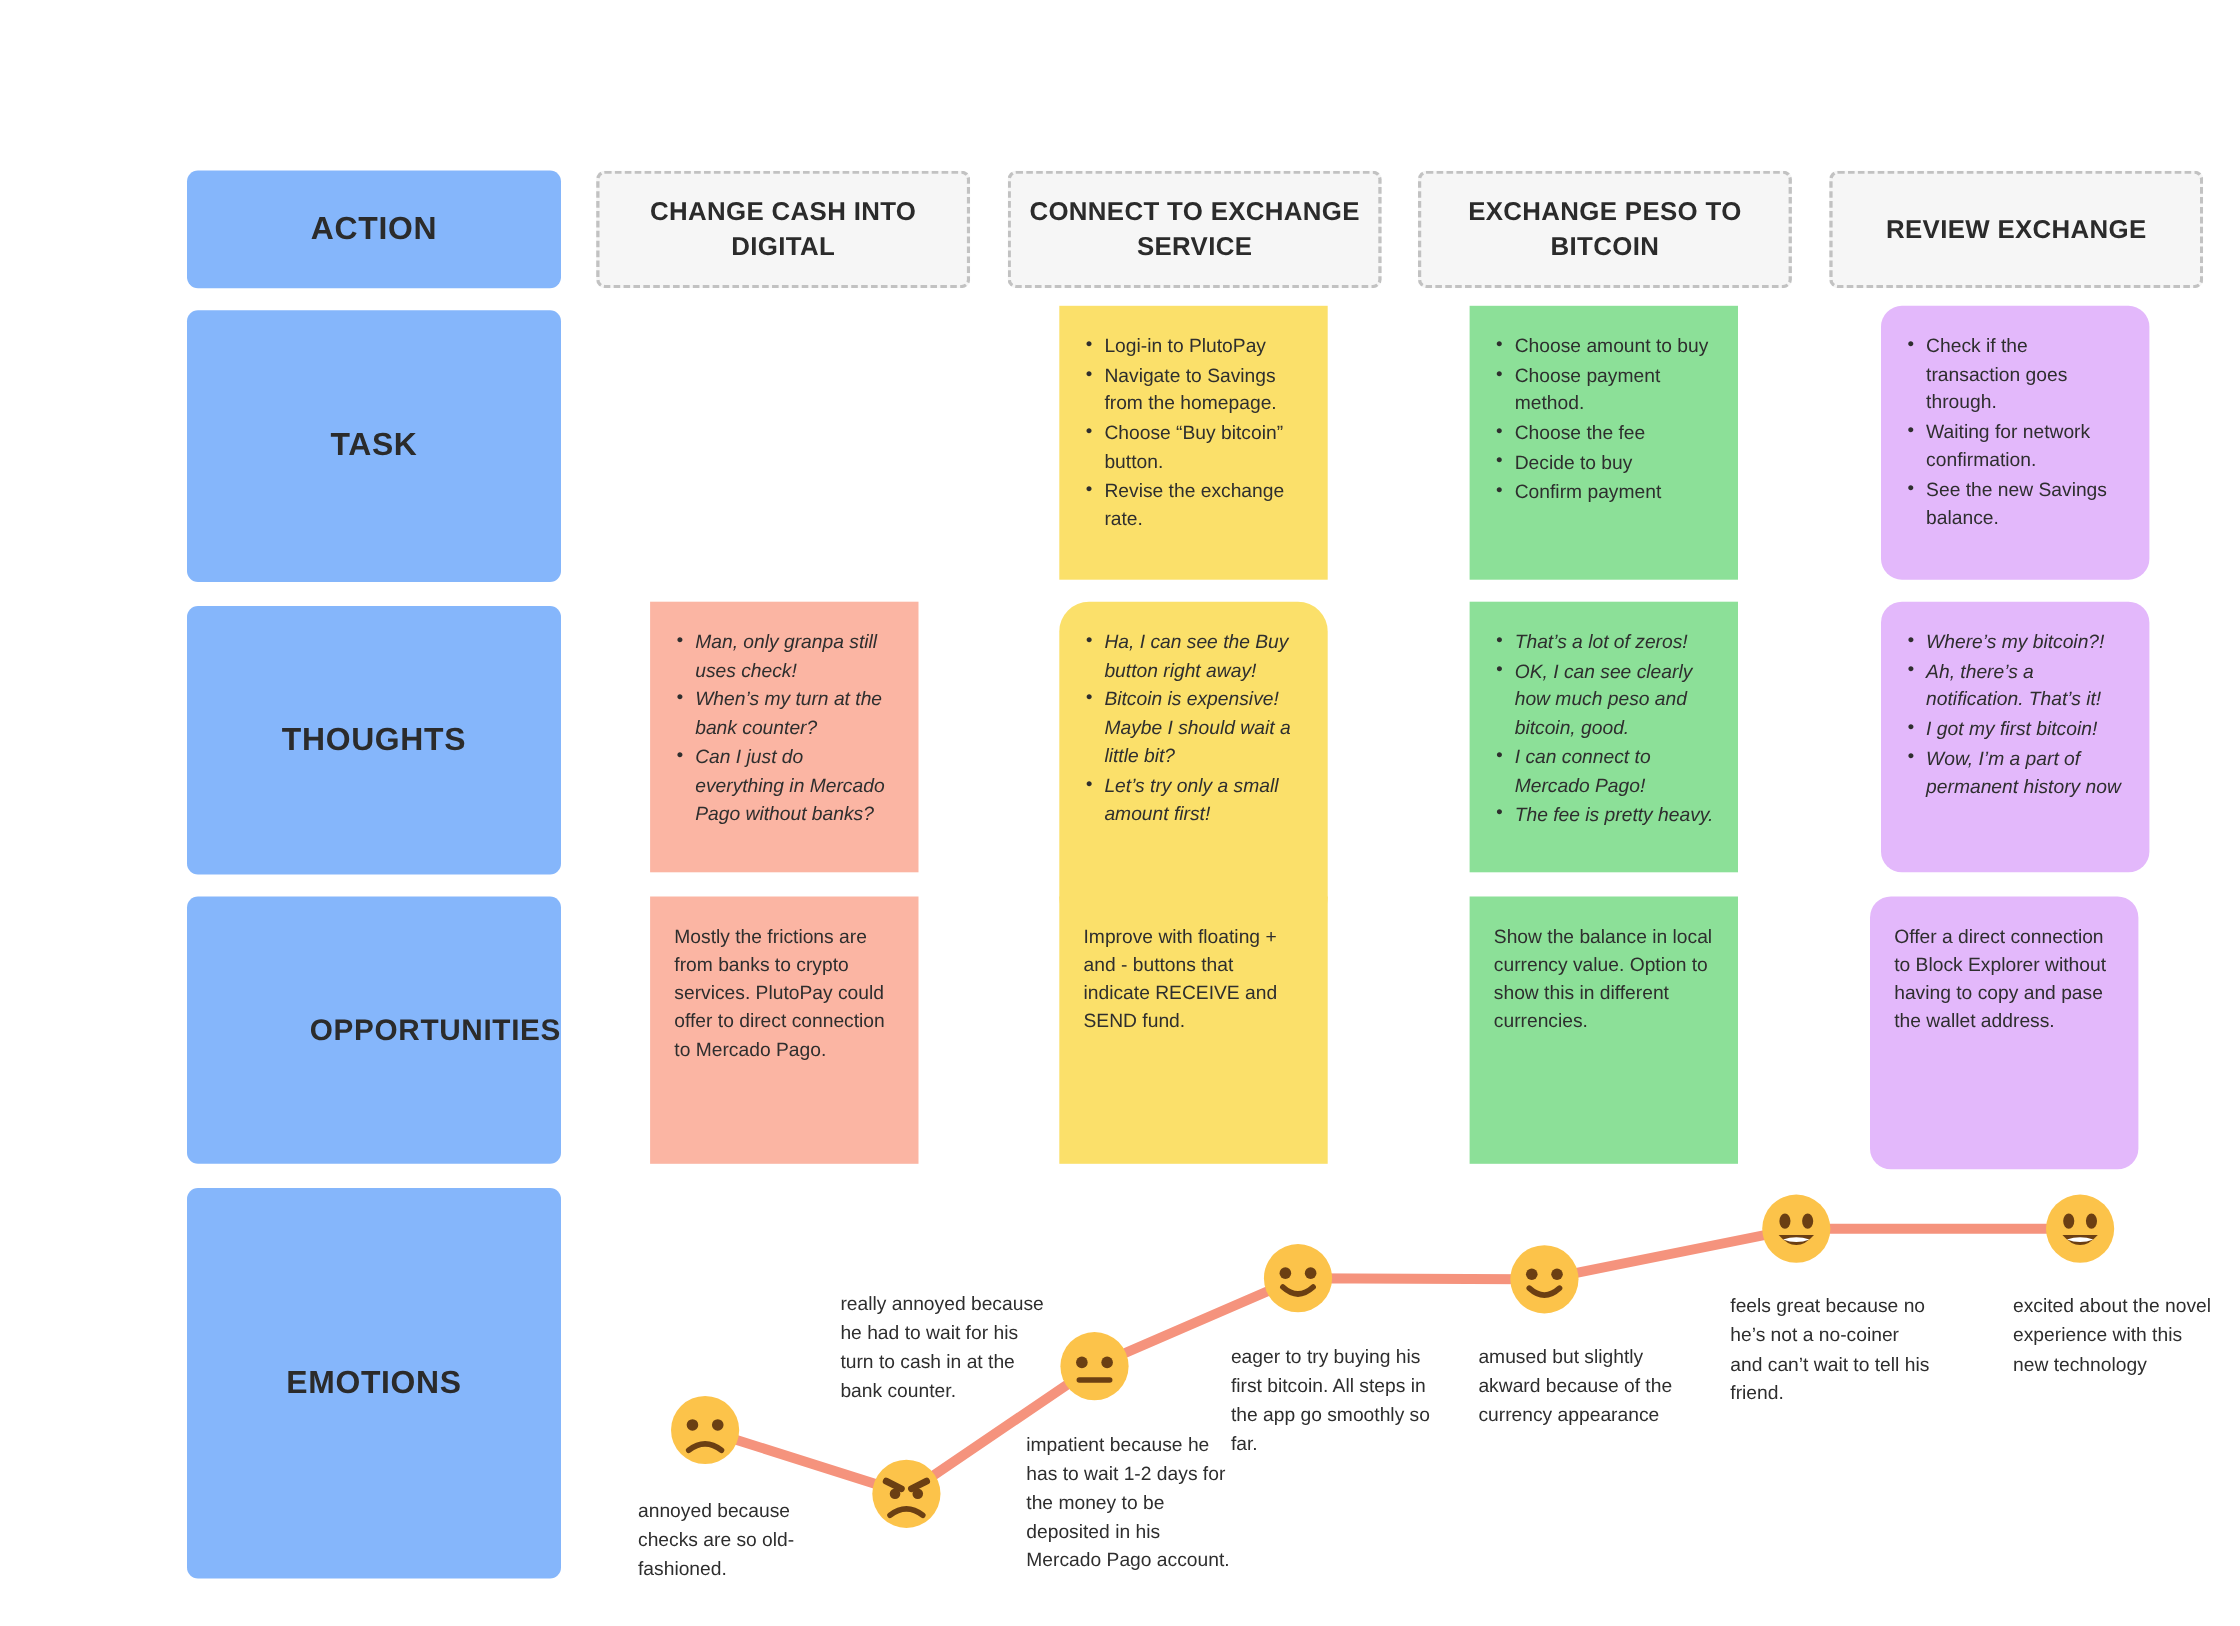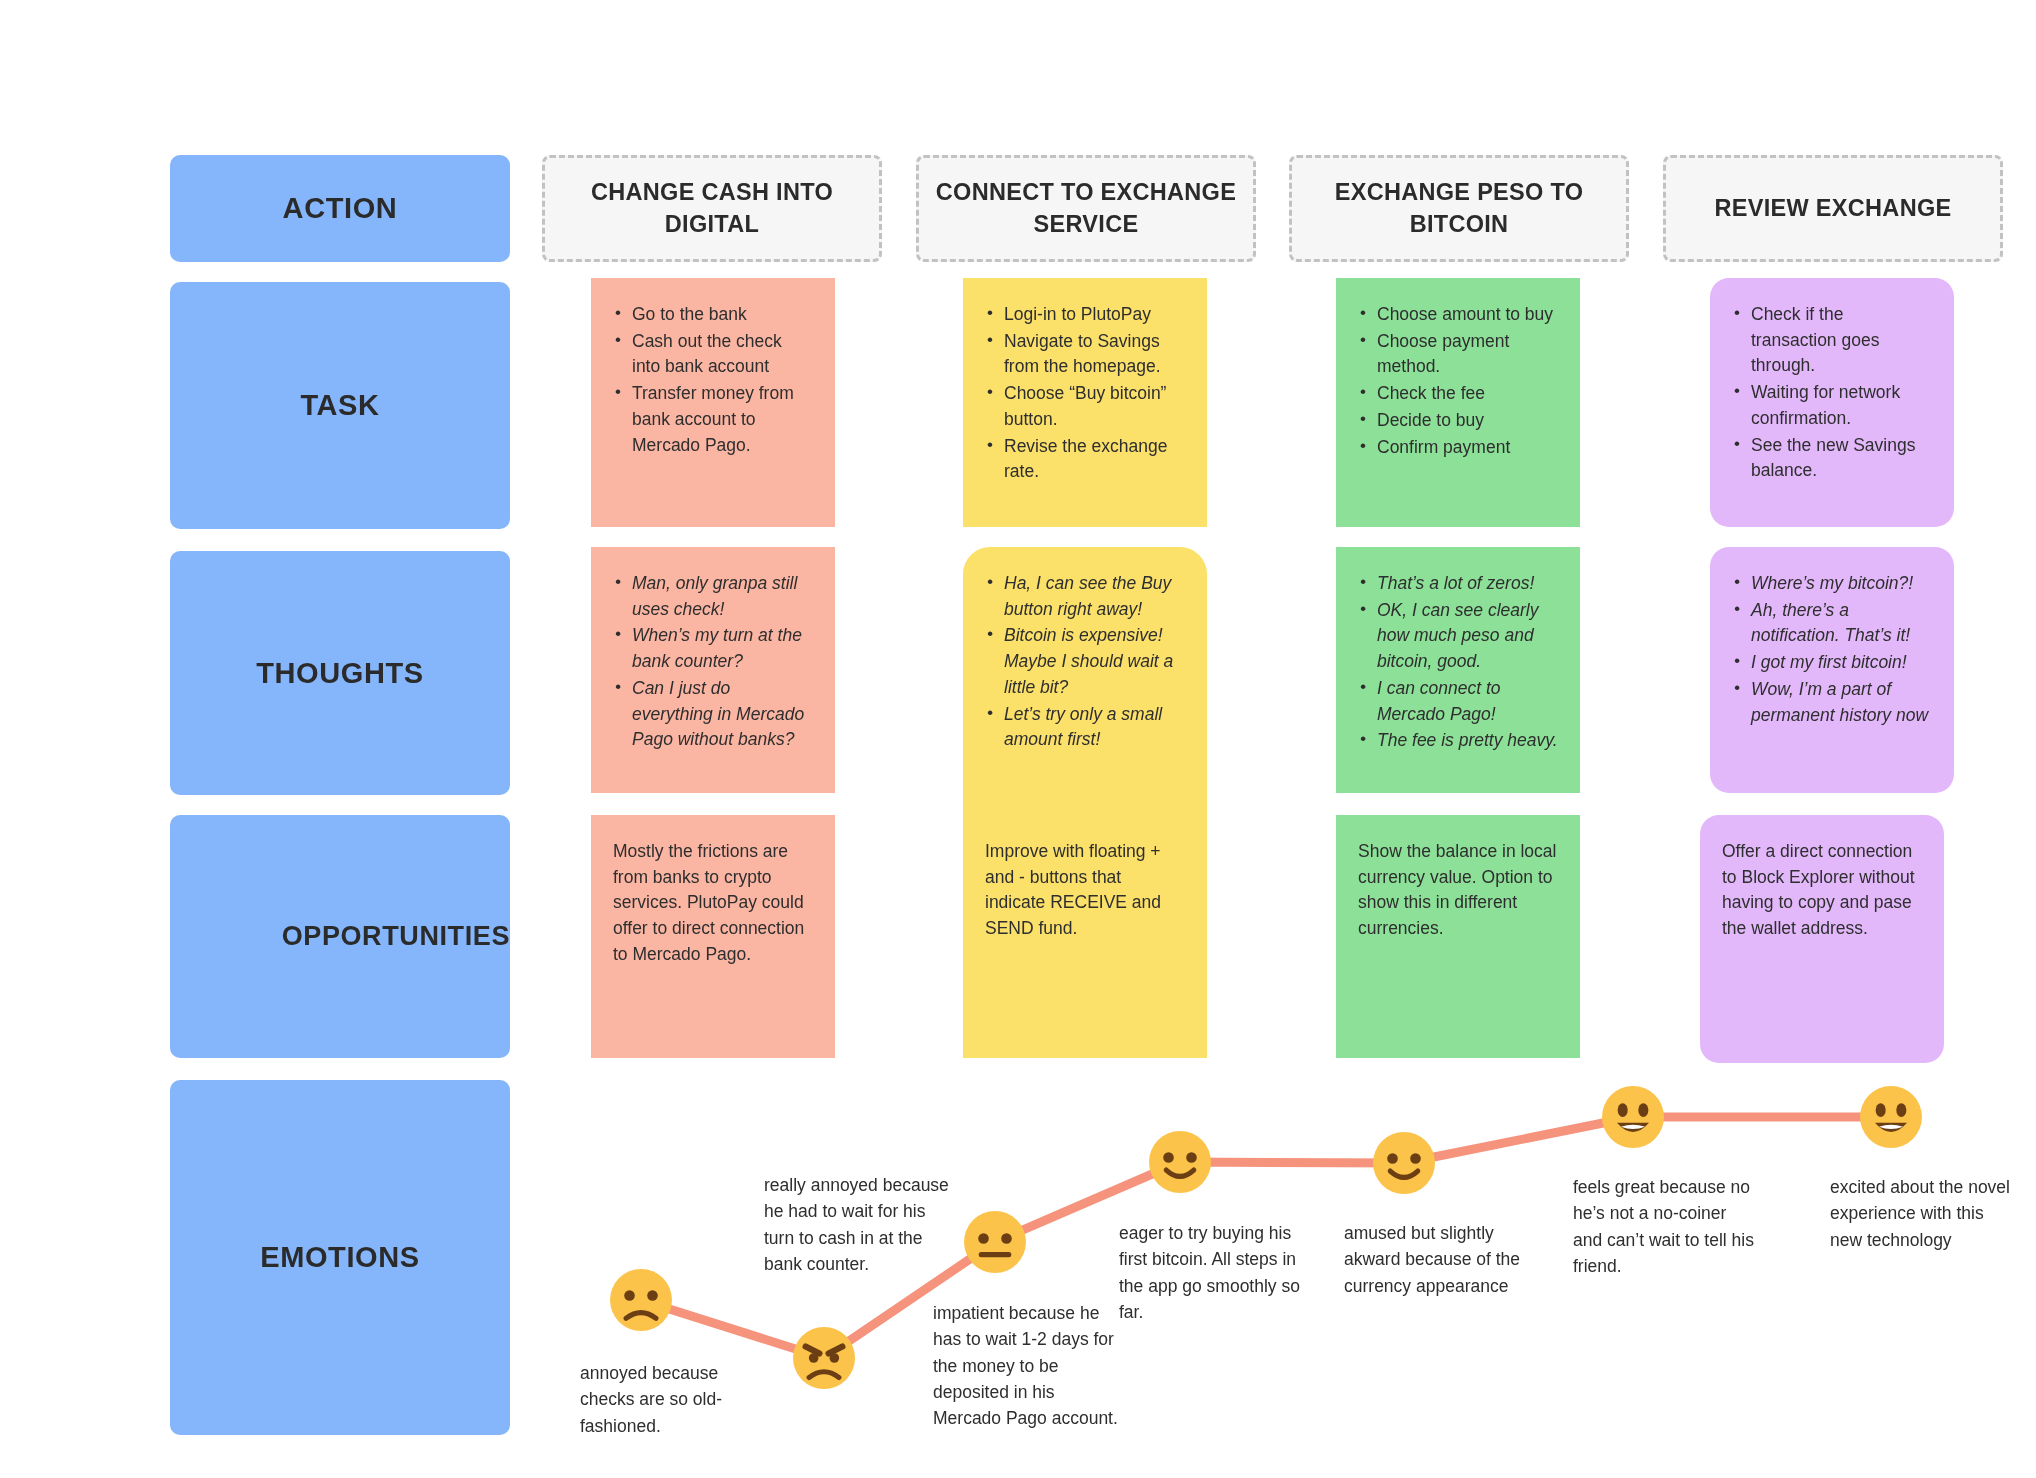--- a/index.html
+++ b/index.html
@@ -124,40 +124,33 @@
   <div class="col-header" style="left:916px;">
     <span>CONNECT TO EXCHANGE SERVICE</span>
   </div>
   <div class="col-header" style="left:1289px;">
     <span>EXCHANGE PESO TO BITCOIN</span>
   </div>
   <div class="col-header" style="left:1663px;">
     <span>REVIEW EXCHANGE</span>
   </div>
 
-  <div class="note c-salmon" style="left:591px;top:278px;height:249px;">
-    <ul>
-        <li>Go to the bank</li>
-        <li>Cash out the check into bank account</li>
-        <li>Transfer money from bank account to Mercado Pago.</li>
-      </ul>
-  </div>
   <div class="note c-yellow" style="left:963px;top:278px;height:249px;">
     <ul>
         <li>Logi-in to PlutoPay</li>
         <li>Navigate to Savings from the homepage.</li>
         <li>Choose “Buy bitcoin” button.</li>
         <li>Revise the exchange rate.</li>
       </ul>
   </div>
   <div class="note c-green" style="left:1336px;top:278px;height:249px;">
     <ul>
         <li>Choose amount to buy</li>
         <li>Choose payment method.</li>
-        <li>Check the fee</li>
+        <li>Choose the fee</li>
         <li>Decide to buy</li>
         <li>Confirm payment</li>
       </ul>
   </div>
   <div class="note c-purple" style="left:1710px;top:278px;height:249px;">
     <ul>
         <li>Check if the transaction goes through.</li>
         <li>Waiting for network confirmation.</li>
         <li>See the new Savings balance.</li>
       </ul>

